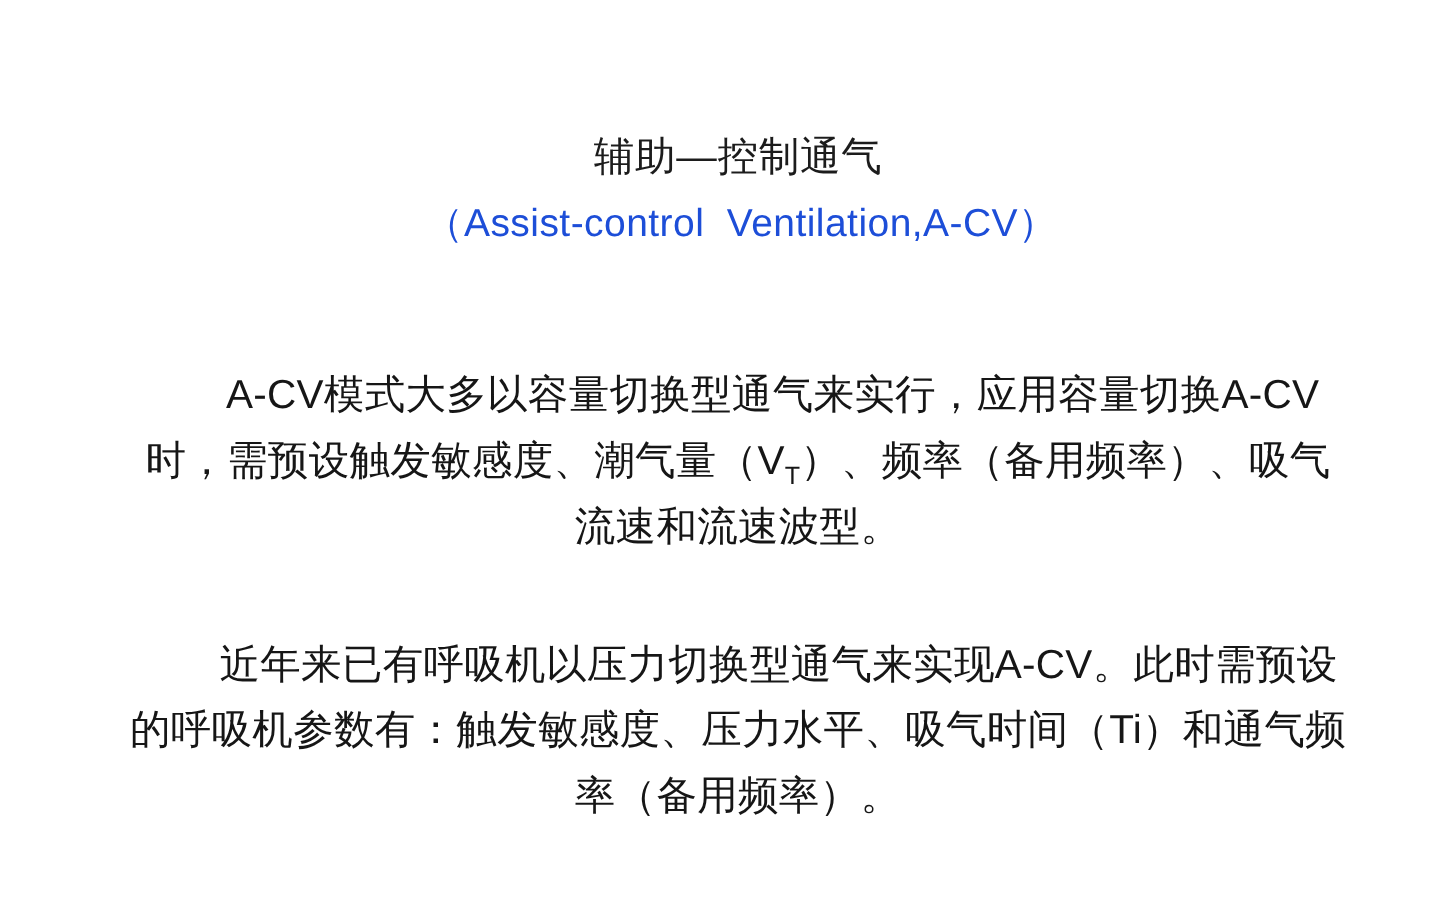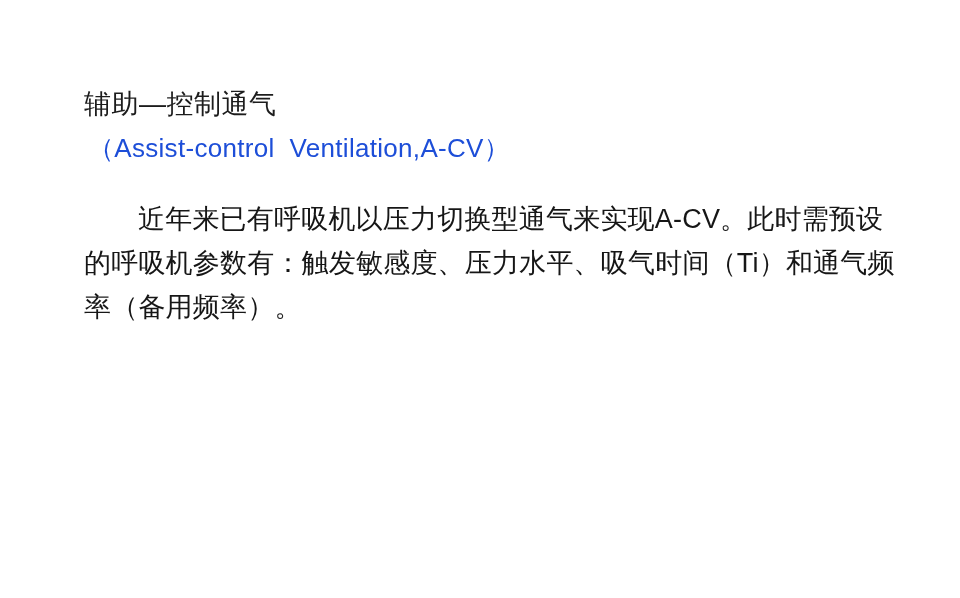--- a/index.html
+++ b/index.html
@@ -14,20 +14,21 @@
     font-family: "Liberation Sans", sans-serif;
     color: #1a1a1a;
   }
   .slide {
     position: relative;
     width: 960px;
     height: 598px;
     background: #ffffff;
     box-sizing: border-box;
     padding: 86px 60px 0 84px;
+    text-align: center;
   }
   .title-block {
     margin-bottom: 30px;
   }
   .title-cn {
     font-size: 27px;
     line-height: 1.35;
     letter-spacing: 0.5px;
     color: #1c1c1c;
     white-space: pre;
@@ -68,17 +69,20 @@
 <div class="slide">
 
   <div class="title-block">
     <div class="title-cn">辅助—控制通气</div>
     <div class="title-en">（Assist-control  Ventilation,A-CV）</div>
   </div>
 
   <div class="body-block">
 
 
+    <p class="para sub">
+      <span>A-CV模式大多以容量切换型通气来实行，应用容量切换A-CV时，需预设触发敏感度、潮气量（V</span><span class="sub-t">T</span><span>）、频率（备用频率）、吸气流速和流速波型。</span>
+    </p>
 
     <p class="para sub">近年来已有呼吸机以压力切换型通气来实现A-CV。此时需预设的呼吸机参数有：触发敏感度、压力水平、吸气时间（Ti）和通气频率（备用频率）。</p>
 
   </div>
 </div>
 
 </body></html>

